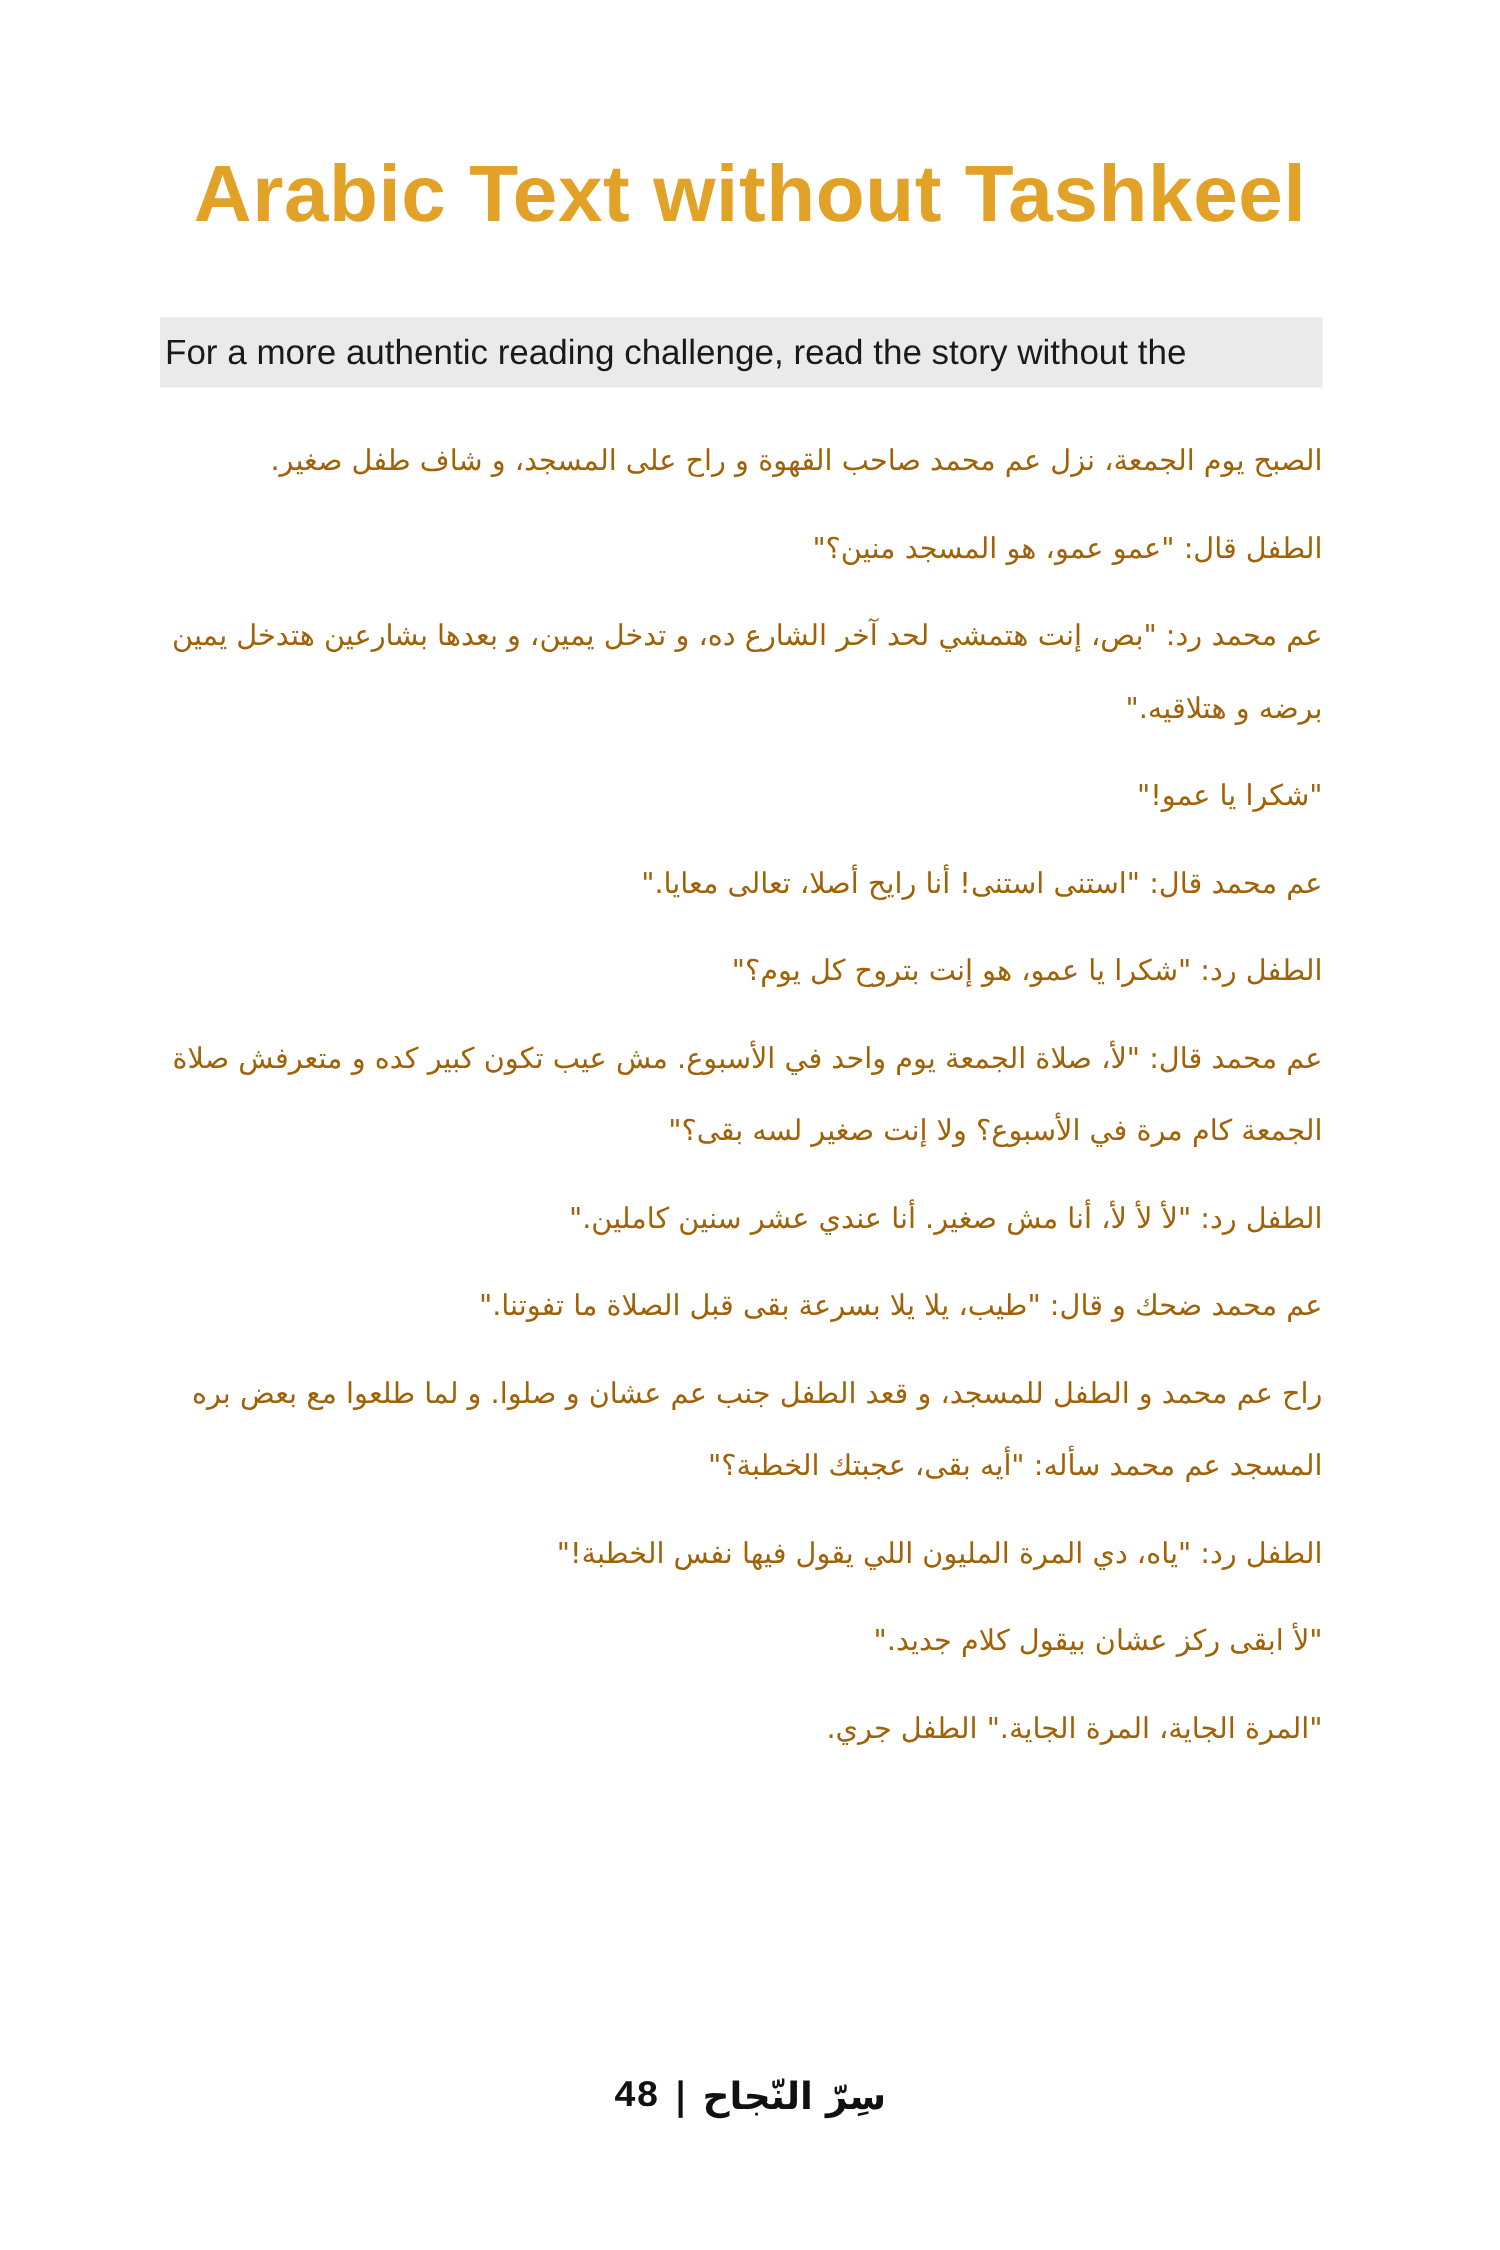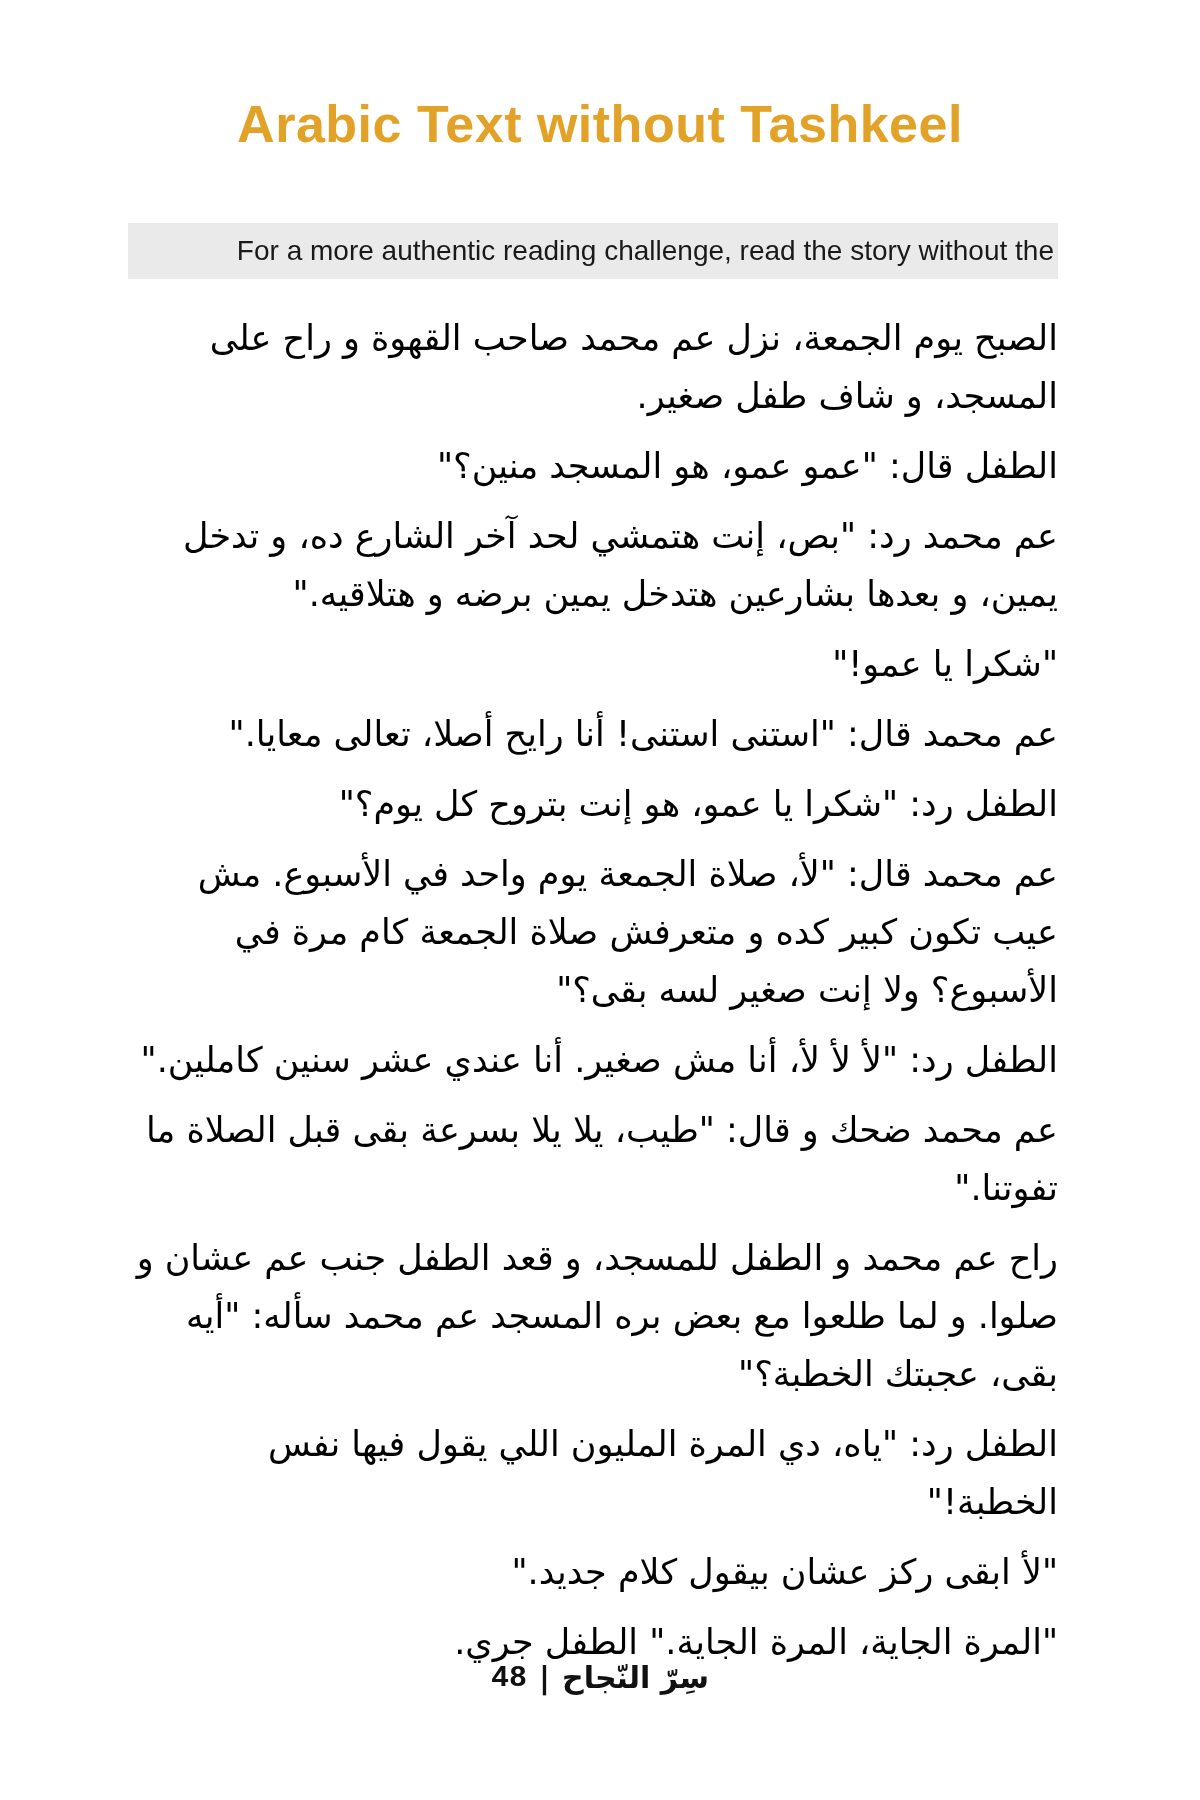--- a/index.html
+++ b/index.html
@@ -14,48 +14,48 @@
     background: #ffffff;
     overflow: hidden;
     font-family: "DejaVu Sans", sans-serif;
   }
   .content {
     width: 930px;
     margin-left: 128px;
   }
   .title {
     margin: 0;
-    padding-top: 89px;
-    font-size: 52px;
+    padding-top: 120px;
+    font-size: 64px;
     line-height: 70px;
     font-weight: 700;
     letter-spacing: 0.5px;
     text-align: center;
     color: #E2A227;
     font-family: "Liberation Sans", "DejaVu Sans", sans-serif;
   }
   .intro {
     margin-top: 64px;
     background: #EAEAEA;
     padding: 1px 4px;
-    text-align: right;
+    text-align: left;
     color: #1A1A1A;
     font-size: 28px;
     line-height: 54px;
     font-family: "Liberation Sans", "DejaVu Sans", sans-serif;
   }
   .intro .intro-line {
     display: block;
   }
   .story {
     margin-top: 30px;
     direction: rtl;
     text-align: right;
-    color: #000000;
-    font-size: 35px;
+    color: #a16207;
+    font-size: 23px;
     line-height: 58px;
   }
   .story p {
     margin: 0 0 12px 0;
   }
   .footer {
     position: absolute;
     top: 1656px;
     left: 0;
     width: 1200px;

